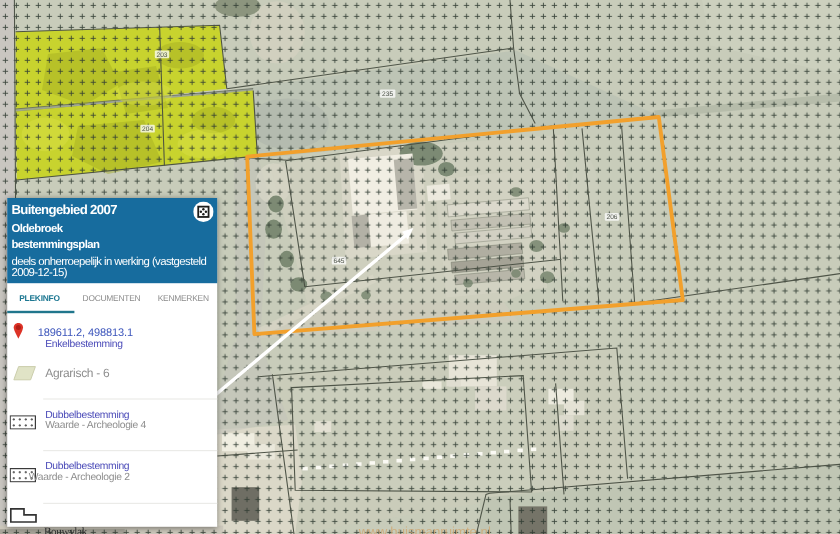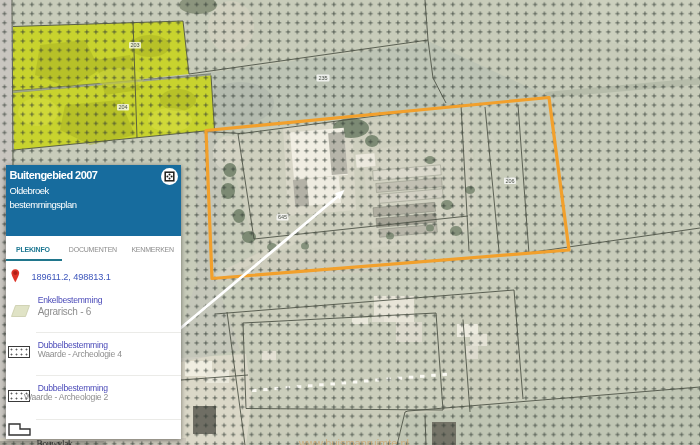--- a/index.html
+++ b/index.html
@@ -240,24 +240,25 @@
 
   <svg class="abs" style="left:154.5px;top:3px" width="17" height="17" viewBox="0 0 17 17">
     <circle cx="8.5" cy="8.5" r="8.5" fill="#ffffff"></circle>
     <rect x="4.2" y="4.2" width="8.6" height="8.6" fill="#ffffff" stroke="#1d1d1b" stroke-width="1.5"></rect>
     <circle cx="8.5" cy="6.4" r="1" fill="#1d1d1b"></circle>
     <circle cx="6.4" cy="8.5" r="1" fill="#1d1d1b"></circle>
     <circle cx="10.6" cy="8.5" r="1" fill="#1d1d1b"></circle>
     <circle cx="8.5" cy="10.6" r="1" fill="#1d1d1b"></circle>
   </svg>
 
-  <div class="abs" style="left:3.5px;top:20px;font-size:9.5px;letter-spacing:-0.5px;color:#ffffff;white-space:nowrap;">Oldebroek</div>
-
-  <div class="abs" style="left:3.5px;top:33.8px;font-size:9.5px;letter-spacing:-0.5px;color:#ffffff;white-space:nowrap;">bestemmingsplan</div>
-
+  <div class="abs" style="left:3.5px;top:20px;font-size:9.5px;letter-spacing:-0.5px;color:#ffffff;white-space:nowrap;font-weight:bold;">Oldebroek</div>
+
+  <div class="abs" style="left:3.5px;top:33.8px;font-size:9.5px;letter-spacing:-0.5px;color:#ffffff;white-space:nowrap;font-weight:bold;">bestemmingsplan</div>
+
+  <div class="abs" style="left:3.5px;top:48.5px;font-size:9.5px;line-height:9.3px;color:#ffffff;letter-spacing:-0.5px;white-space:nowrap;">deels onherroepelijk in werking (vastgesteld<br>2009-12-15)</div>
 
   <div class="abs" style="left:10px;top:80.5px;font-size:7px;letter-spacing:-0.2px;color:#1e7892;font-weight:bold;">PLEKINFO</div>
 
   <div class="abs" style="left:62.8px;top:80.5px;font-size:7px;letter-spacing:-0.2px;color:#8b8b8b;">DOCUMENTEN</div>
 
   <div class="abs" style="left:125.4px;top:80.5px;font-size:7px;letter-spacing:-0.2px;color:#8b8b8b;">KENMERKEN</div>
 
   <div class="abs" style="left:0;top:94.2px;width:55.5px;height:1.9px;background:#20768c;"></div>
 
   <svg class="abs" style="left:1px;top:102.5px" width="16" height="16" viewBox="0 0 16 16">
@@ -270,21 +271,21 @@
   <div class="abs" style="left:30px;top:166.5px;width:145px;height:1px;background:#ebebe8;"></div>
 
   <div class="abs" style="left:30px;top:210px;width:145px;height:1px;background:#ebebe8;"></div>
 
   <div class="abs" style="left:30px;top:253.5px;width:145px;height:1px;background:#ebebe8;"></div>
 
   <svg class="abs" style="left:5px;top:140px" width="20" height="13" viewBox="0 0 20 13">
     <polygon points="0.5,11.5 4.5,0.5 18.5,0.5 14.5,11.5" fill="#e0e3c6" stroke="#c9cca9" stroke-width="0.8"></polygon>
   </svg>
 
-  <div class="abs" style="left:31.7px;top:130px;font-size:8.6px;letter-spacing:-0.25px;color:#4a4ab8;white-space:nowrap;">Enkelbestemming</div>
+  <div class="abs" style="left:31.7px;top:116px;font-size:8.6px;letter-spacing:-0.25px;color:#4a4ab8;white-space:nowrap;">Enkelbestemming</div>
 
   <div class="abs" style="left:31.7px;top:141px;font-size:10px;letter-spacing:-0.25px;color:#8e8e8e;white-space:nowrap;">Agrarisch - 6</div>
 
   <svg class="abs" style="left:2px;top:181px" width="22" height="12" viewBox="0 0 22 12">
     <rect x="0.5" y="0.5" width="21" height="11" fill="#ffffff" stroke="#3a3a3a" stroke-width="1"></rect>
     <g stroke="#555" stroke-width="0.8">
       <path d="M3.5 2.5 v2 M2.5 3.5 h2 M8.5 2.5 v2 M7.5 3.5 h2 M13.5 2.5 v2 M12.5 3.5 h2 M18.5 2.5 v2 M17.5 3.5 h2"></path>
       <path d="M3.5 7.5 v2 M2.5 8.5 h2 M8.5 7.5 v2 M7.5 8.5 h2 M13.5 7.5 v2 M12.5 8.5 h2 M18.5 7.5 v2 M17.5 8.5 h2"></path>
     </g>
   </svg>

